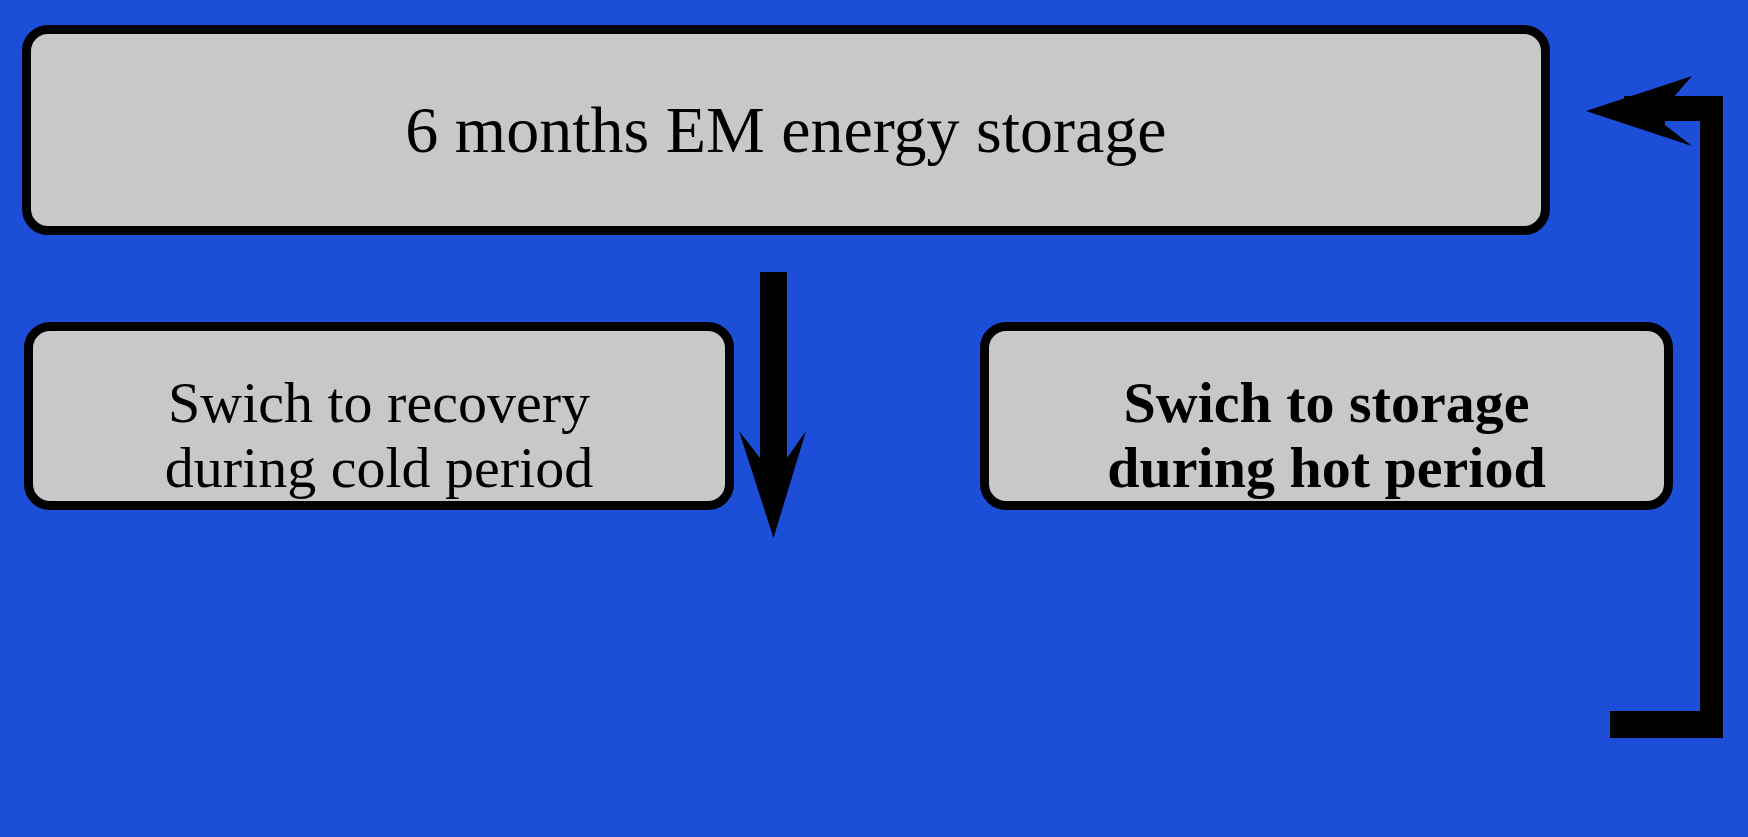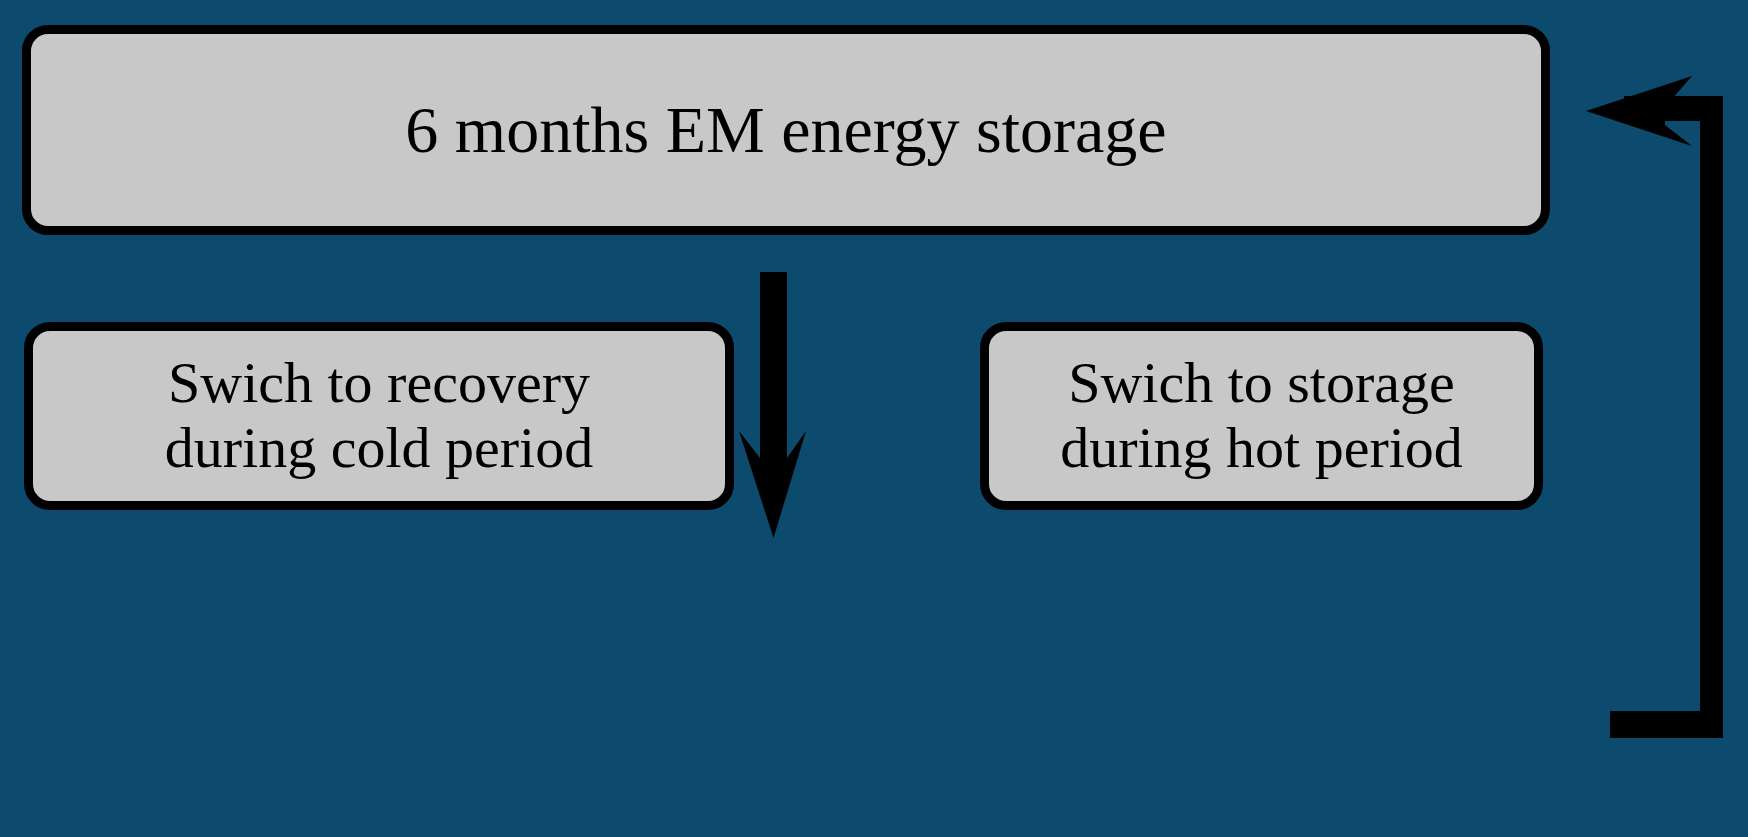--- a/index.html
+++ b/index.html
@@ -8,41 +8,42 @@
     padding: 0;
     background: #ffffff;
   }
   body {
     font-family: "Liberation Serif", "DejaVu Serif", serif;
   }
   #canvas {
     position: relative;
     width: 1748px;
     height: 837px;
-    background: #0c4a6e;
+    background: #1d4ed8;
     overflow: hidden;
   }
   .node {
     position: absolute;
     box-sizing: border-box;
     background: #c8c8c8;
     border: 9px solid #000000;
     border-radius: 26px;
     display: flex;
     align-items: center;
     justify-content: center;
     text-align: center;
     color: #000000;
     line-height: 1.12;
   }
   .node-wide {
     font-size: 66px;
   }
   .node-small {
     font-size: 58px;
+    align-items: flex-end;
   }
   #node-top {
     left: 22px;
     top: 25px;
     width: 1528px;
     height: 210px;
   }
   #node-bottom {
     left: 23px;
     top: 602px;
@@ -51,22 +52,23 @@
   }
   #node-left {
     left: 24px;
     top: 322px;
     width: 710px;
     height: 188px;
   }
   #node-right {
     left: 980px;
     top: 322px;
-    width: 563px;
+    width: 693px;
     height: 188px;
+    font-weight: bold;
   }
   .node-label {
     display: block;
     white-space: pre-line;
     padding: 0 14px;
   }
   svg.overlay {
     position: absolute;
     left: 0;
     top: 0;

